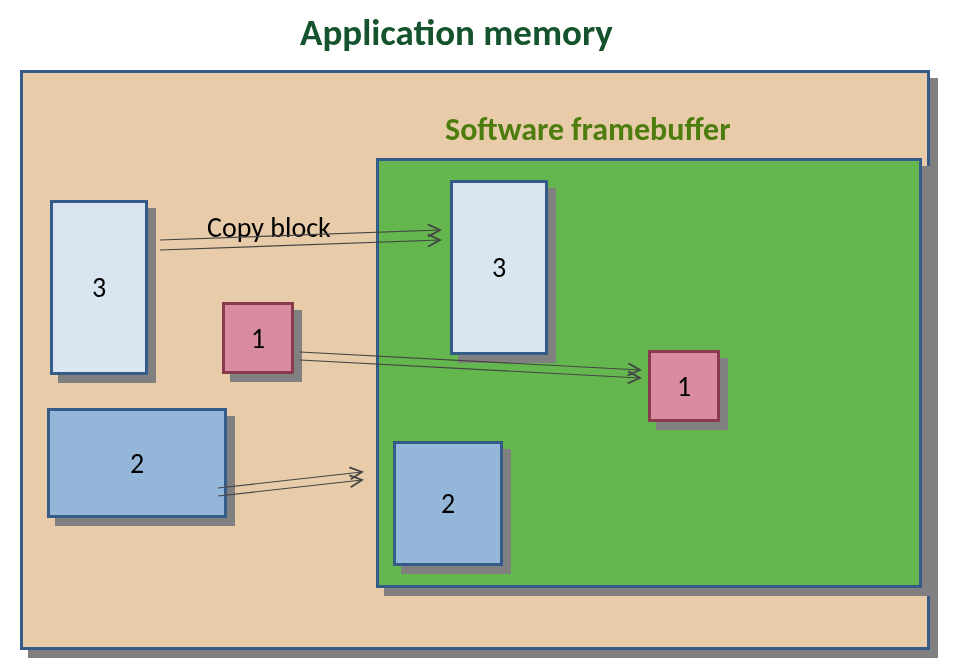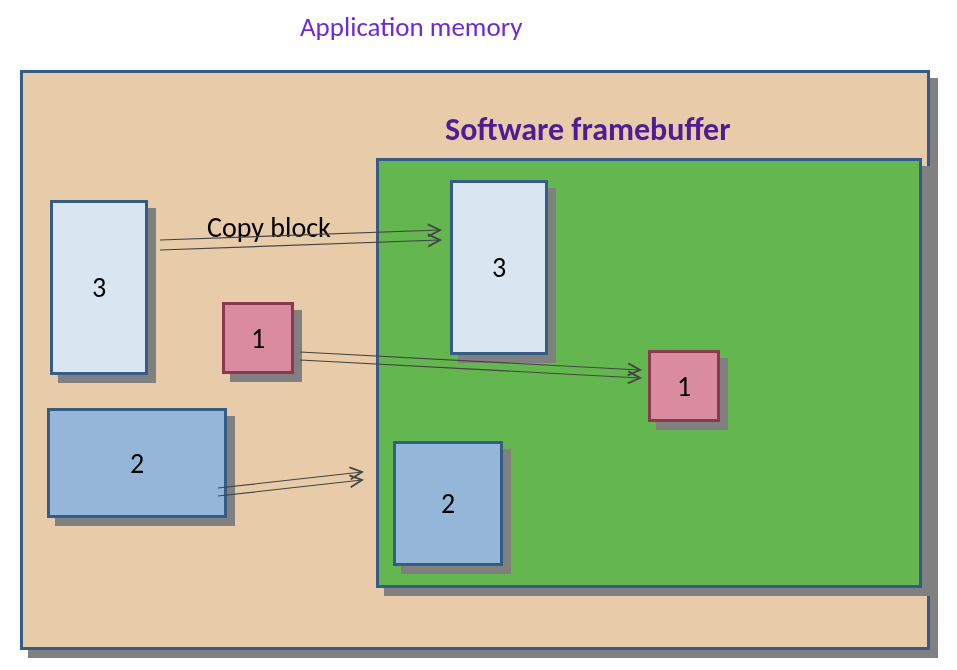--- a/index.html
+++ b/index.html
@@ -8,29 +8,29 @@
   font-family: Calibri, Arial, sans-serif;
   background: #ffffff;
 }
 .canvas {
   position: relative;
   width: 957px;
   height: 670px;
 }
 .title {
   position: absolute;
-  font-weight: normal;
-  font-size: 27px;
-  color: #6d28d9;
+  font-weight: bold;
+  font-size: 37px;
+  color: #14532d;
 }
 .subtitle {
   position: absolute;
   font-weight: bold;
   font-size: 32px;
-  color: #4c1d95;
+  color: #4d7c0f;
 }
 .label {
   position: absolute;
   font-size: 28px;
   color: #000;
 }
 .block-label {
   font-size: 28px;
   color: #000;
   text-align: center;

